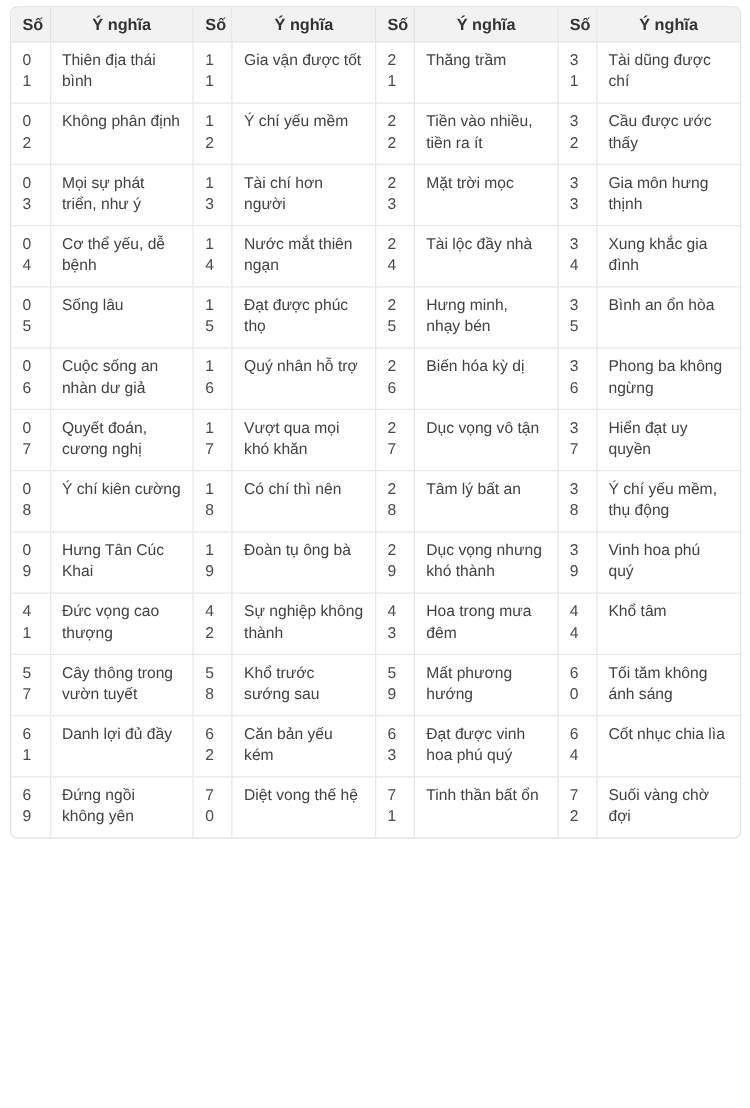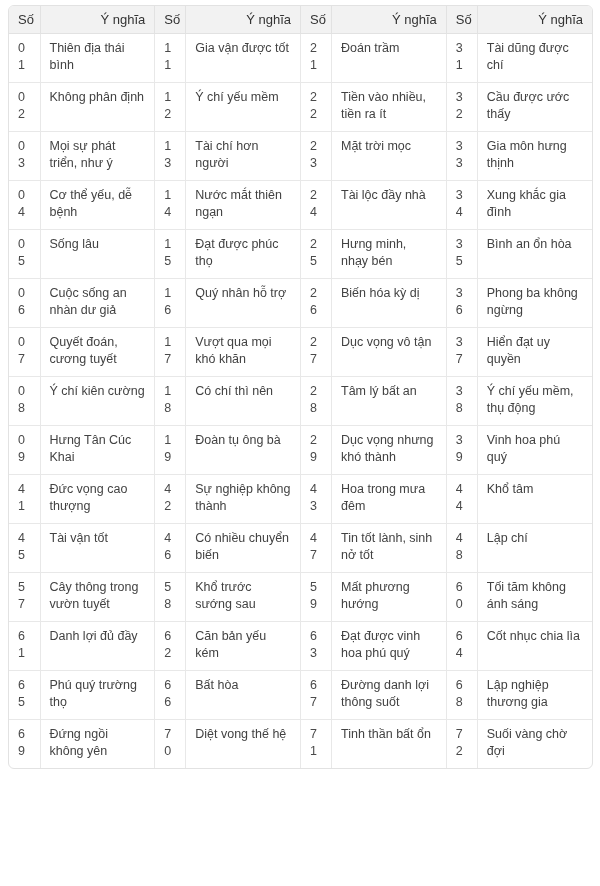--- a/index.html
+++ b/index.html
@@ -20,24 +20,24 @@
   }
   table.meaning-table {
     border-collapse: collapse;
     width: 100%;
     table-layout: fixed;
   }
   col.col-num { width: 31px; }
   col.col-meaning { width: auto; }
   th {
     background: #f2f2f2;
-    font-weight: 400;
+    font-weight: 700;
     font-size: 13px;
     color: #333333;
-    text-align: right;
+    text-align: center;
     padding: 6px 9px;
     border-bottom: 1px solid #e2e2e2;
     border-right: 1px solid #e2e2e2;
     white-space: nowrap;
     overflow: hidden;
   }
   td {
     font-size: 12.5px;
     color: #424242;
     padding: 6px 9px 8px 9px;
@@ -78,21 +78,21 @@
           <th>Ý nghĩa</th>
         </tr>
     </thead>
     <tbody>
         <tr>
           <td class="num">01</td>
           <td>Thiên địa thái bình</td>
           <td class="num">11</td>
           <td>Gia vận được tốt</td>
           <td class="num">21</td>
-          <td>Đoán trầm</td>
+          <td>Thăng trầm</td>
           <td class="num">31</td>
           <td>Tài dũng được chí</td>
         </tr>
         <tr>
           <td class="num">02</td>
           <td>Không phân định</td>
           <td class="num">12</td>
           <td>Ý chí yếu mềm</td>
           <td class="num">22</td>
           <td>Tiền vào nhiều, tiền ra ít</td>
@@ -134,21 +134,21 @@
           <td>Cuộc sống an nhàn dư giả</td>
           <td class="num">16</td>
           <td>Quý nhân hỗ trợ</td>
           <td class="num">26</td>
           <td>Biến hóa kỳ dị</td>
           <td class="num">36</td>
           <td>Phong ba không ngừng</td>
         </tr>
         <tr>
           <td class="num">07</td>
-          <td>Quyết đoán, cương tuyết</td>
+          <td>Quyết đoán, cương nghị</td>
           <td class="num">17</td>
           <td>Vượt qua mọi khó khăn</td>
           <td class="num">27</td>
           <td>Dục vọng vô tận</td>
           <td class="num">37</td>
           <td>Hiển đạt uy quyền</td>
         </tr>
         <tr>
           <td class="num">08</td>
           <td>Ý chí kiên cường</td>
@@ -173,60 +173,40 @@
           <td class="num">41</td>
           <td>Đức vọng cao thượng</td>
           <td class="num">42</td>
           <td>Sự nghiệp không thành</td>
           <td class="num">43</td>
           <td>Hoa trong mưa đêm</td>
           <td class="num">44</td>
           <td>Khổ tâm</td>
         </tr>
         <tr>
-          <td class="num">45</td>
-          <td>Tài vận tốt</td>
-          <td class="num">46</td>
-          <td>Có nhiều chuyển biến</td>
-          <td class="num">47</td>
-          <td>Tin tốt lành, sinh nở tốt</td>
-          <td class="num">48</td>
-          <td>Lập chí</td>
-        </tr>
-        <tr>
           <td class="num">57</td>
           <td>Cây thông trong vườn tuyết</td>
           <td class="num">58</td>
           <td>Khổ trước sướng sau</td>
           <td class="num">59</td>
           <td>Mất phương hướng</td>
           <td class="num">60</td>
           <td>Tối tăm không ánh sáng</td>
         </tr>
         <tr>
           <td class="num">61</td>
           <td>Danh lợi đủ đầy</td>
           <td class="num">62</td>
           <td>Căn bản yếu kém</td>
           <td class="num">63</td>
           <td>Đạt được vinh hoa phú quý</td>
           <td class="num">64</td>
           <td>Cốt nhục chia lìa</td>
         </tr>
         <tr>
-          <td class="num">65</td>
-          <td>Phú quý trường thọ</td>
-          <td class="num">66</td>
-          <td>Bất hòa</td>
-          <td class="num">67</td>
-          <td>Đường danh lợi thông suốt</td>
-          <td class="num">68</td>
-          <td>Lập nghiệp thương gia</td>
-        </tr>
-        <tr>
           <td class="num">69</td>
           <td>Đứng ngồi không yên</td>
           <td class="num">70</td>
           <td>Diệt vong thế hệ</td>
           <td class="num">71</td>
           <td>Tinh thần bất ổn</td>
           <td class="num">72</td>
           <td>Suối vàng chờ đợi</td>
         </tr>
       </tbody>

